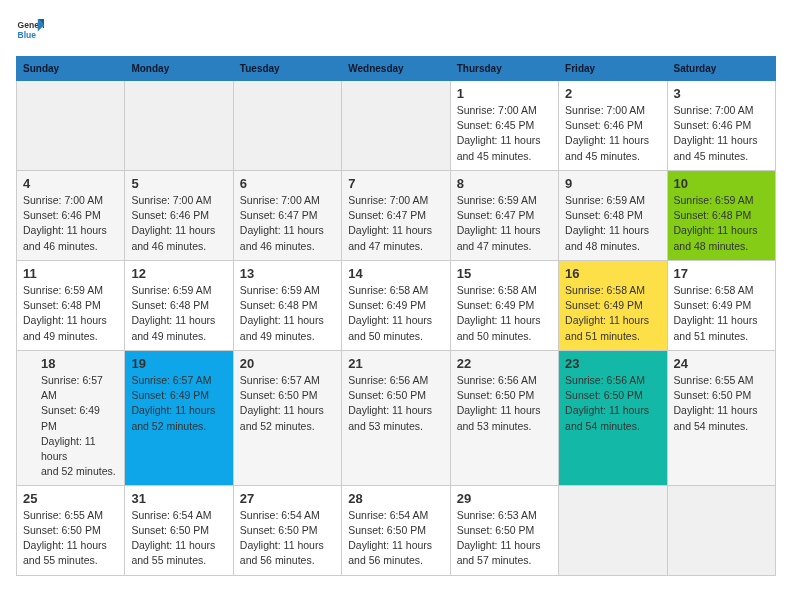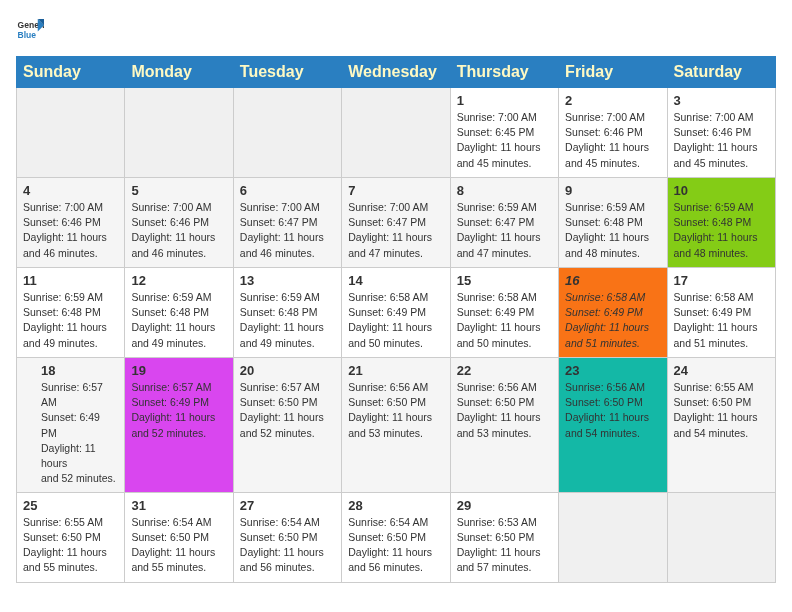--- a/index.html
+++ b/index.html
@@ -39,24 +39,24 @@
       color: #333;
       font-weight: bold;
     }
     table {
       width: 100%;
       border-collapse: collapse;
       table-layout: fixed;
     }
     thead tr th {
       background: #2a7fc1;
-      color: #fef9c3;
+      color: #0f172a;
       text-align: left;
       padding: 6px 6px;
-      font-size: 16px;
+      font-size: 10px;
       font-weight: bold;
       border: 1px solid #2a7fc1;
     }
     tbody tr td {
       vertical-align: top;
       padding: 5px 6px;
       border: 1px solid #ccc;
       font-size: 10.5px;
       color: #333;
       background: #fff;
@@ -225,21 +225,21 @@
 Daylight: 11 hours
 and 50 minutes.</div>
         </td>
         <td style="background: rgb(255, 255, 255);">
           <span class="day-num">15</span>
           <div class="day-info" style="white-space: pre-line;">Sunrise: 6:58 AM
 Sunset: 6:49 PM
 Daylight: 11 hours
 and 50 minutes.</div>
         </td>
-        <td style="background: #f97316; font-style: italic;">
+        <td style="background: #fde047;">
           <span class="day-num">16</span>
           <div class="day-info" style="white-space: pre-line;">Sunrise: 6:58 AM
 Sunset: 6:49 PM
 Daylight: 11 hours
 and 51 minutes.</div>
         </td>
         <td style="background: rgb(255, 255, 255);">
           <span class="day-num">17</span>
           <div class="day-info" style="white-space: pre-line;">Sunrise: 6:58 AM
 Sunset: 6:49 PM
@@ -248,21 +248,21 @@
         </td>
       </tr>
       <tr>
         <td style="background: rgb(245, 245, 245); padding-left: 24px;">
           <span class="day-num">18</span>
           <div class="day-info" style="white-space: pre-line;">Sunrise: 6:57 AM
 Sunset: 6:49 PM
 Daylight: 11 hours
 and 52 minutes.</div>
         </td>
-        <td style="background: #d946ef;">
+        <td style="background: #0ea5e9;">
           <span class="day-num">19</span>
           <div class="day-info" style="white-space: pre-line;">Sunrise: 6:57 AM
 Sunset: 6:49 PM
 Daylight: 11 hours
 and 52 minutes.</div>
         </td>
         <td style="background: rgb(245, 245, 245);">
           <span class="day-num">20</span>
           <div class="day-info" style="white-space: pre-line;">Sunrise: 6:57 AM
 Sunset: 6:50 PM

